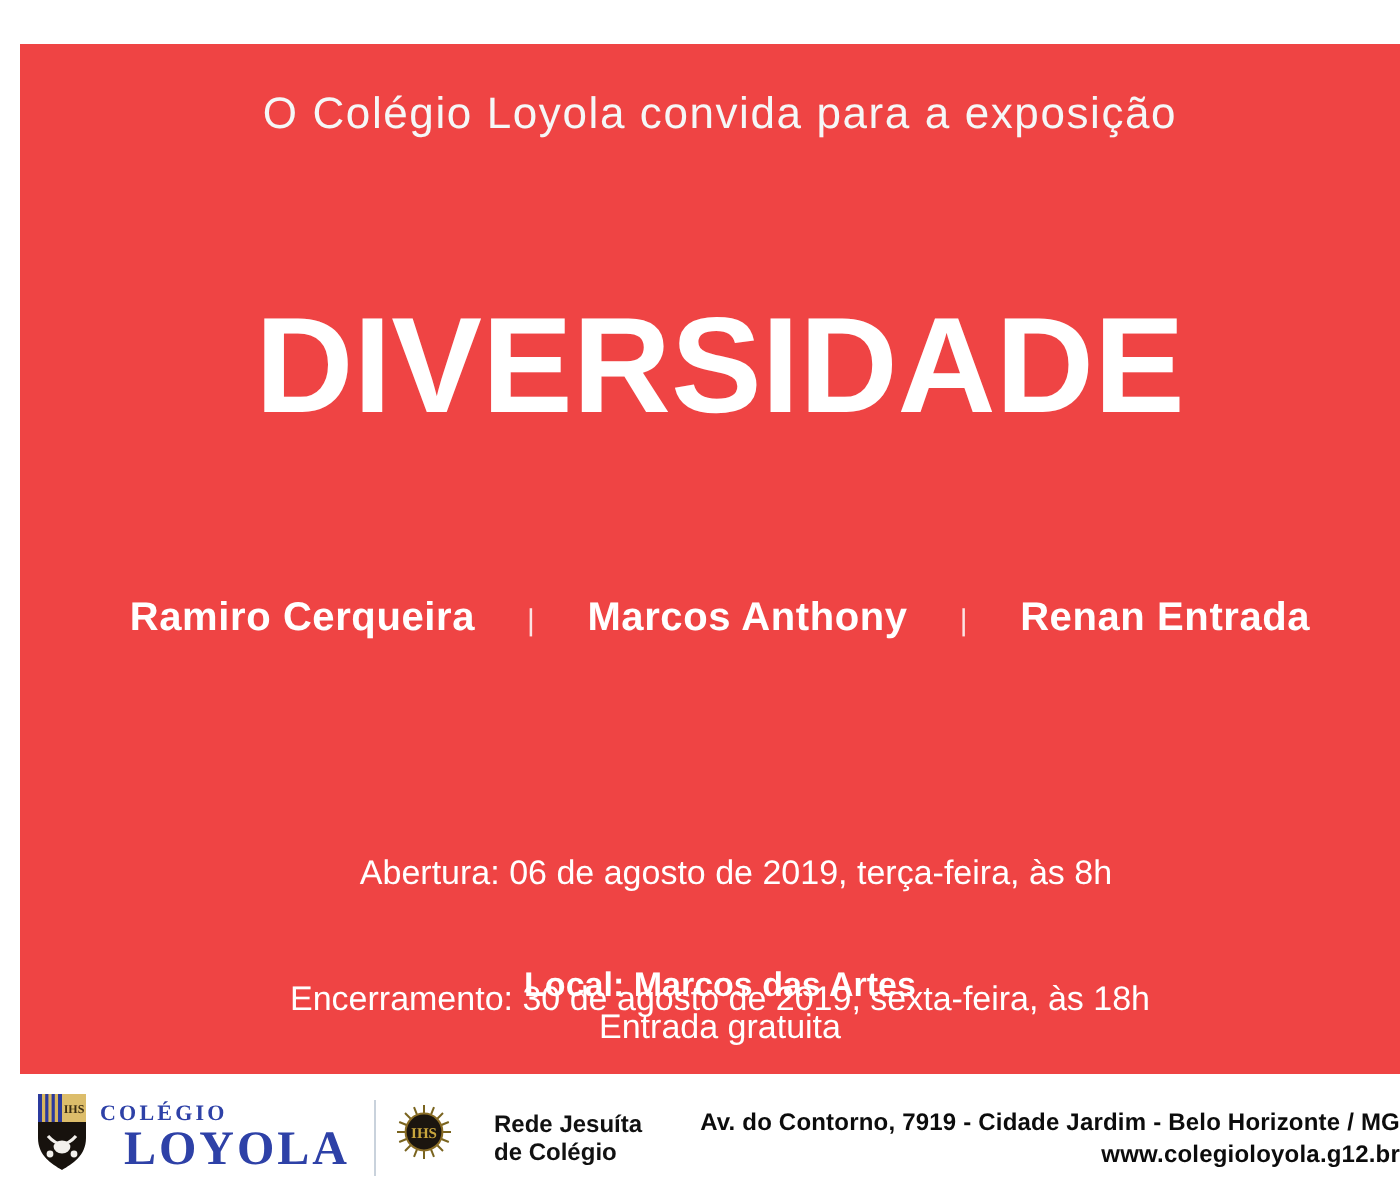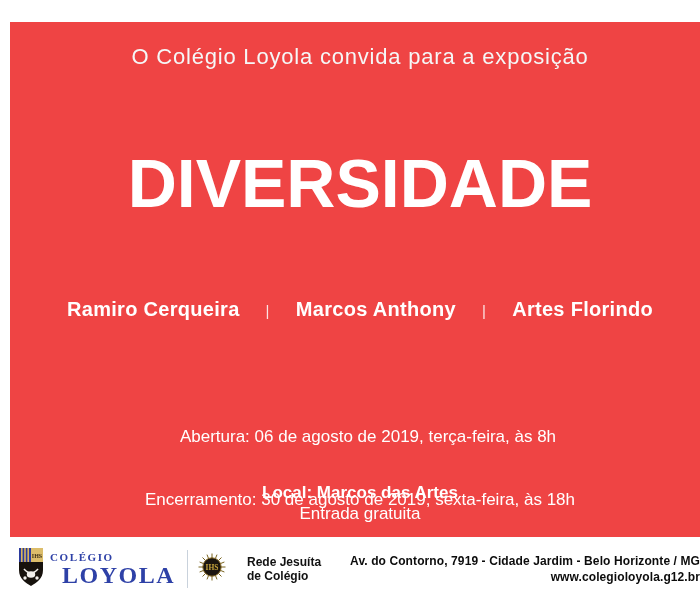--- a/index.html
+++ b/index.html
@@ -105,21 +105,21 @@
 
   <div class="invite-line">O Colégio Loyola convida para a exposição</div>
 
   <div class="title">DIVERSIDADE</div>
 
   <div class="artists">
     <span>Ramiro Cerqueira</span>
     <span class="sep">|</span>
     <span>Marcos Anthony</span>
     <span class="sep">|</span>
-    <span>Artes Florindo</span>
+    <span>Renan Entrada</span>
   </div>
 
   <div class="details">
     <div class="bold">Abertura: 06 de agosto de 2019, terça-feira, às 8h</div>
     <div>Encerramento: 30 de agosto de 2019, sexta-feira, às 18h</div>
     <div>Visitação: segunda a sexta, das 8 às 9h30  |  10h30 às 12h</div>
     
   </div>
 
   <div class="local-block">

